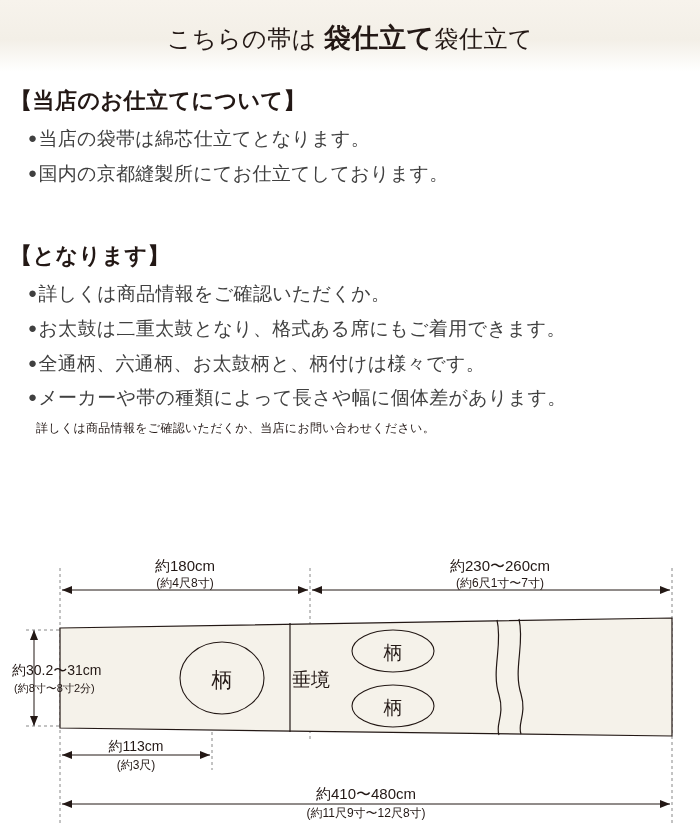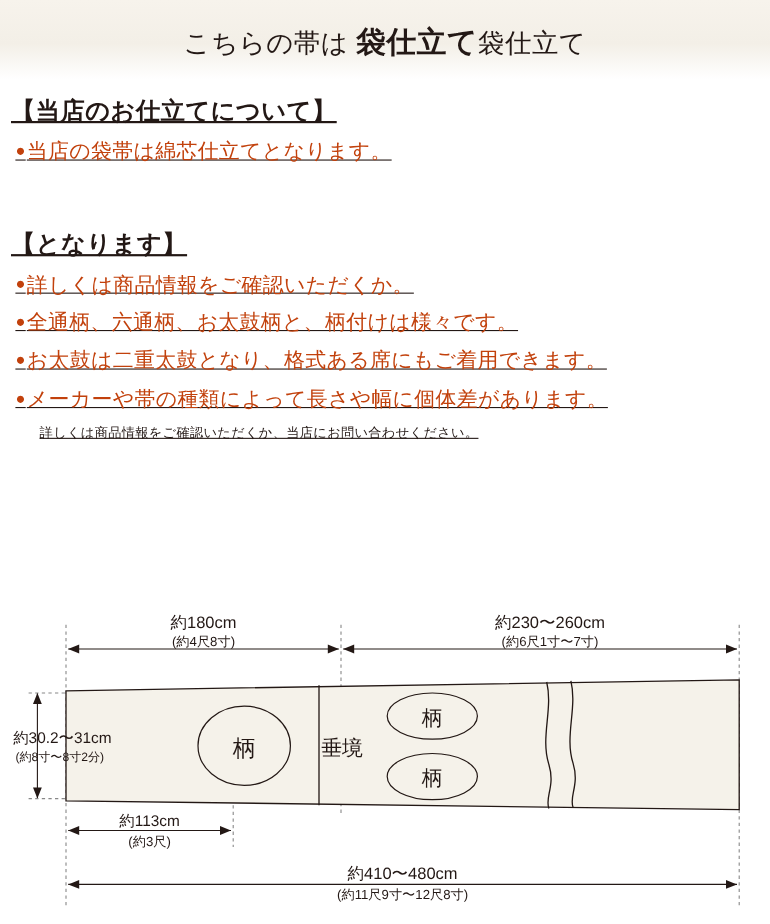--- a/index.html
+++ b/index.html
@@ -45,33 +45,32 @@
     letter-spacing: 0.5px;
     color: #231815;
   }
 
   
   .body-wrap {
     position: absolute;
     left: 10px;
     top: 86px;
     width: 680px;
-    text-decoration: underline;
   }
   .section-title {
     font-size: 22px;
     font-weight: bold;
     color: #231815;
     margin: 0 0 10px 0;
     letter-spacing: 0.5px;
   }
   .bullet-line {
     font-size: 19px;
-    color: #c2410c;
-    margin: 0 0 9px 4px;
+    color: #404040;
+    margin: 0 0 9px 18px;
     letter-spacing: 0.3px;
     line-height: 1.35;
   }
   .bullet-line .dot {
     font-size: 15px;
     vertical-align: 2px;
     margin-right: 1px;
   }
   .cont-line {
     font-size: 12px;
@@ -103,29 +102,30 @@
   <div class="header-inner">
     <span class="header-small">こちらの帯は </span><span class="header-big">袋仕立て</span><span class="header-small">袋仕立て</span>
   </div>
 </div>
 
 <div class="body-wrap">
 
   <div>
     <p class="section-title">【当店のお仕立てについて】</p>
     <p class="bullet-line"><span class="dot">●</span><span>当店の袋帯は綿芯仕立てとなります。</span></p>
+    <p class="bullet-line"><span class="dot">●</span><span>国内の京都縫製所にてお仕立てしております。</span></p>
   </div>
 
   <div class="gap-lg"></div>
 
   <div>
     <p class="section-title">【となります】</p>
     <p class="bullet-line"><span class="dot">●</span><span>詳しくは商品情報をご確認いただくか。</span></p>
+    <p class="bullet-line"><span class="dot">●</span><span>お太鼓は二重太鼓となり、格式ある席にもご着用できます。</span></p>
     <p class="bullet-line"><span class="dot">●</span><span>全通柄、六通柄、お太鼓柄と、柄付けは様々です。</span></p>
-    <p class="bullet-line"><span class="dot">●</span><span>お太鼓は二重太鼓となり、格式ある席にもご着用できます。</span></p>
     <p class="bullet-line"><span class="dot">●</span><span>メーカーや帯の種類によって長さや幅に個体差があります。</span></p>
     <p class="cont-line">詳しくは商品情報をご確認いただくか、当店にお問い合わせください。</p>
   </div>
 
 </div>
 
 <div class="diagram">
   <svg width="700" height="310" viewBox="0 0 700 310" xmlns="http://www.w3.org/2000/svg">
 
     <g stroke="#888" stroke-width="1" stroke-dasharray="3,3">

